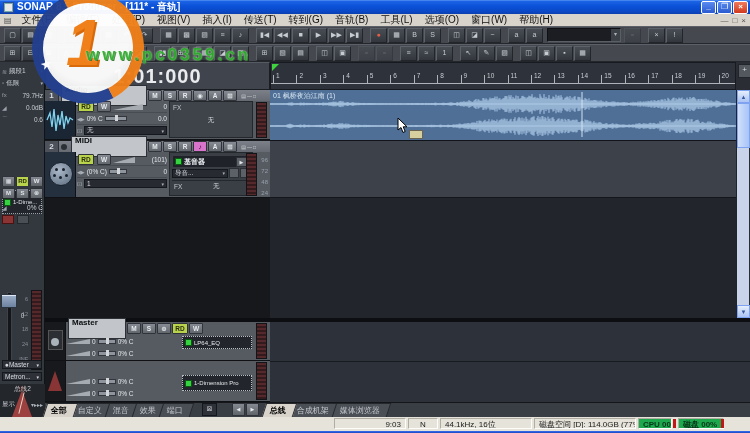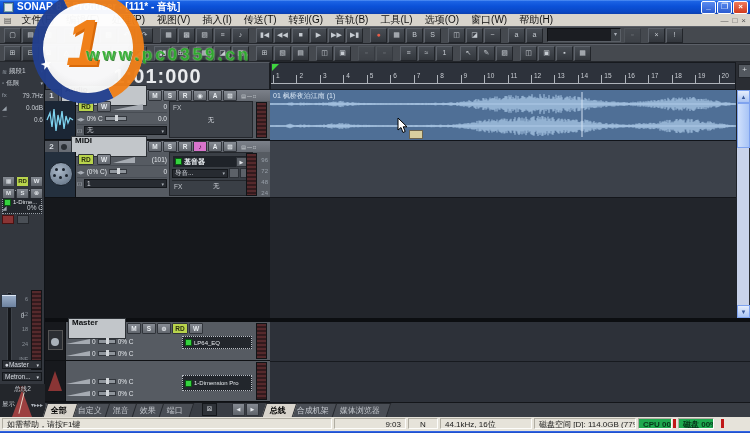--- a/index.html
+++ b/index.html
@@ -694,28 +694,27 @@
     <span class="tnav">◀</span>
     <span class="tnav">▶</span>
     <span id="tabs-right" style="display:flex;align-items:flex-end;margin-left:4px;">
         <div class="tab active"><span>总线</span></div>
         <div class="tab"><span>合成机架</span></div>
         <div class="tab"><span>媒体浏览器</span></div>
       </span>
   </div>
 
   <div id="statusbar">
-    <span class="scell" style="left:2px;width:330px;">如需帮助，请按F1键</span>
     <span class="scell" style="left:334px;width:72px;text-align:right;">9:03</span>
     <span class="scell" style="left:408px;width:30px;text-align:center;">N</span>
     <span class="scell" style="left:440px;width:92px;">44.1kHz, 16位</span>
     <span class="scell" style="left:534px;width:102px;">磁盘空间 [D]: 114.0GB (77%</span>
     <span class="scell meter-cell" style="left:638px;width:34px;">CPU 00%</span>
     <span class="redtick" style="left:673px;"></span>
-    <span class="scell meter-cell" style="left:678px;width:36px;">磁盘 00%</span>
+    <span class="scell meter-cell" style="left:678px;width:46px;">磁盘 00%</span>
     <span class="redtick" style="left:721px;"></span>
   </div>
   <div id="bottomedge"></div>
 
   <div id="watermark">
     <div class="wm-logo">
       <div class="wm-circle"></div>
       <div class="wm-one">1</div>
       <div class="wm-star">★</div>
     </div>

